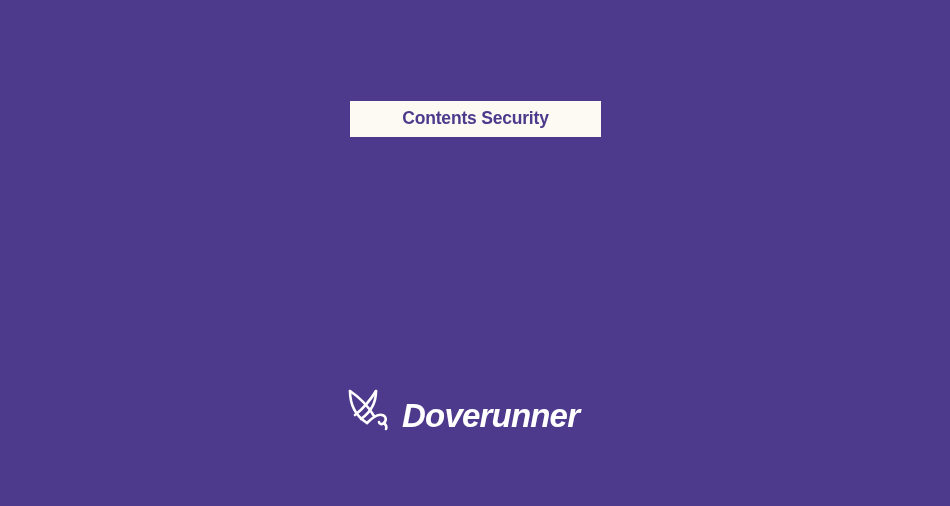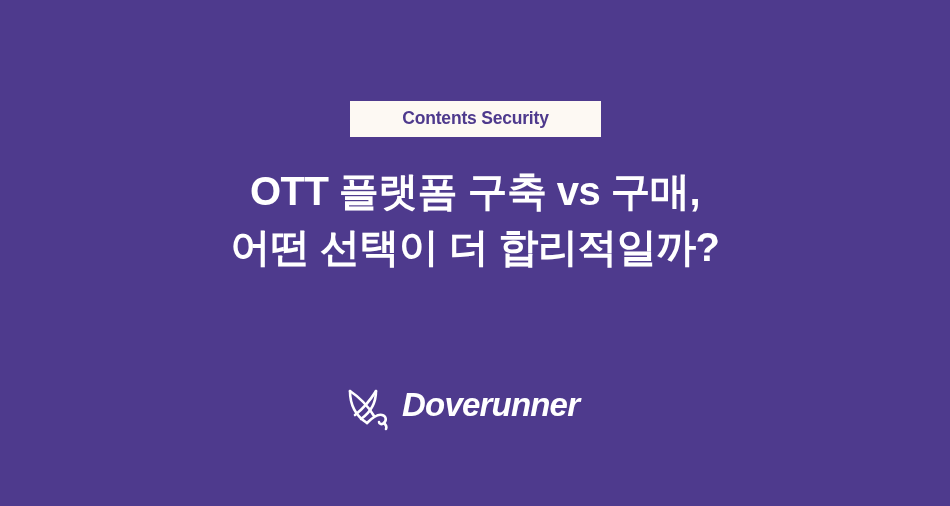--- a/index.html
+++ b/index.html
@@ -67,21 +67,21 @@
   }
 
   
   #logo {
     position: absolute;
     left: 346px;
     top: 388px;
     width: 258px;
     height: 44px;
     display: flex;
-    align-items: flex-start;
+    align-items: flex-end;
     gap: 10px;
   }
   #logo-mark {
     width: 46px;
     height: 44px;
     flex: 0 0 auto;
     display: block;
   }
   #logo-wordmark {
     color: #FFFFFF;
@@ -95,24 +95,20 @@
 </style>
 </head>
 <body>
 
 <div id="banner">
 
   <div id="category-badge">
     <span id="category-badge-label">Contents Security</span>
   </div>
 
-  <div id="headline">
-    <span class="headline-line">OTT 플랫폼 구축 vs 구매,</span>
-    <span class="headline-line">어떤 선택이 더 합리적일까?</span>
-  </div>
 
   <div id="logo">
     <svg id="logo-mark" viewBox="0 0 46 44" xmlns="http://www.w3.org/2000/svg">
       <g fill="none" stroke="#FFFFFF" stroke-width="2.6" stroke-linecap="round" stroke-linejoin="round">
         <path d="M4 3 C 4 17, 10 28, 21 35"></path>
         <path d="M30 3 C 30 15, 25 24, 15 31"></path>
         <path d="M4 3 C 13 9, 22 18, 28 28"></path>
         <path d="M30 3 C 25 11, 18 20, 9 27"></path>
         <path d="M21 35 C 27 29, 32 26, 36 27 C 40 28, 41 32, 38 35 C 36 37, 33 36, 33 34"></path>
         <path d="M38 35 C 40 37, 41 39, 40 41"></path>

